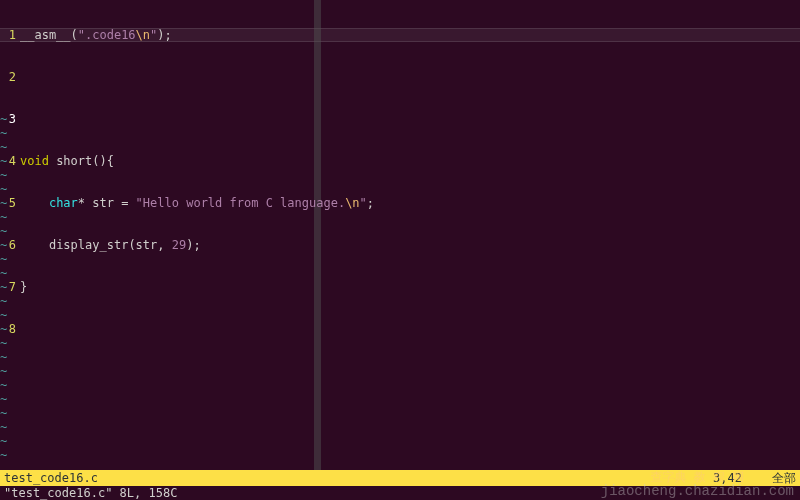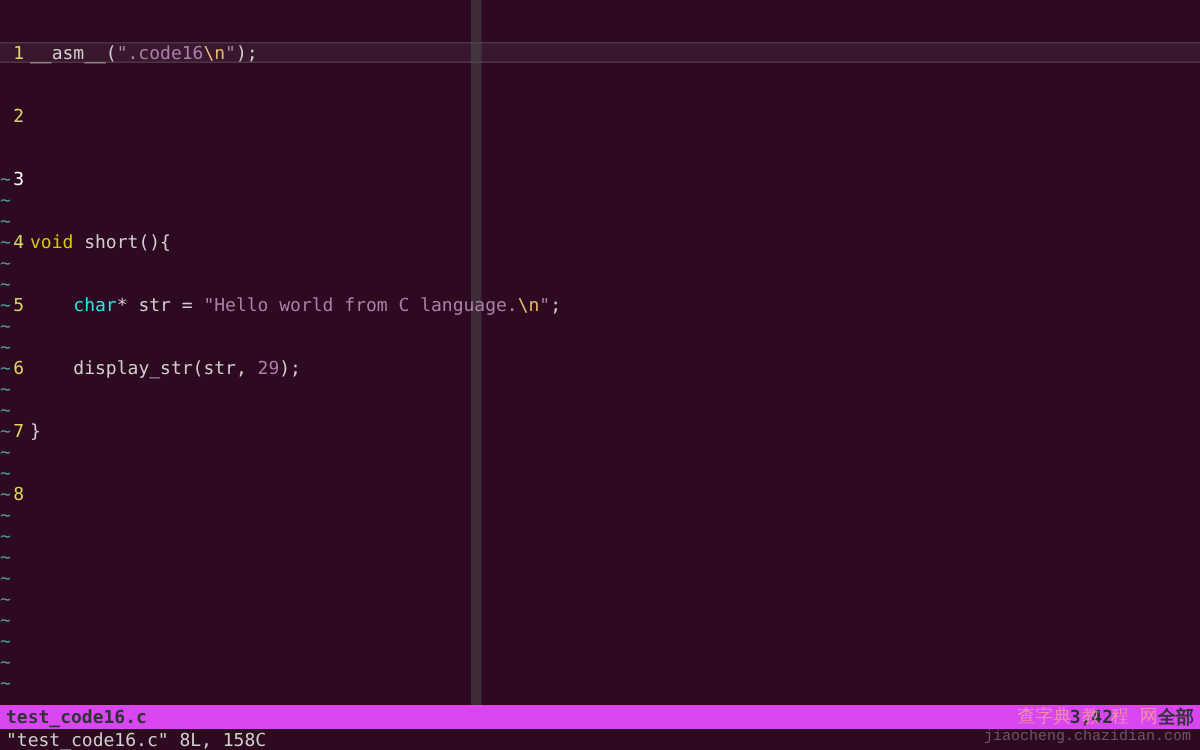--- a/index.html
+++ b/index.html
@@ -58,23 +58,23 @@
     position: absolute;
     left: 0; top: 112px; bottom: 30px;
     width: 12px;
   }
   .tildecol div { height: 14px; }
   .statusbar {
     position: absolute;
     left: 0; right: 0;
     bottom: 14px;
     height: 16px;
-    background: #d946ef;
+    background: #fde047;
     color: #2e3436;
-    font-weight: bold;
+    font-weight: normal;
     display: flex;
     align-items: center;
     padding: 0 4px;
   }
   .statusbar .fname { flex: 0 0 auto; }
   .statusbar .spacer { flex: 1; }
   .statusbar .pos { flex: 0 0 auto; margin-right: 30px; margin-left: 16px; }
   .statusbar .pct { flex: 0 0 auto; }
   .cmdline {
     position: absolute;
@@ -87,21 +87,21 @@
   .watermark {
     position: absolute;
     right: 6px; bottom: 2px;
     text-align: center;
     color: rgba(255,200,120,0.55);
     font-family: Liberation Mono, monospace;
     font-size: 12px;
     line-height: 13px;
     pointer-events: none;
   }
-  .watermark .small { font-size: 10px; color: rgba(200,200,200,0.4); }
+  .watermark .small { font-size: 14px; color: rgba(200,200,200,0.4); }
 </style>
 </head>
 <body>
 
 <div class="cursorline"></div>
 <div class="colmark"></div>
 
 <div class="editor">
   <div class="gutter">
     <div class="line">1</div>

